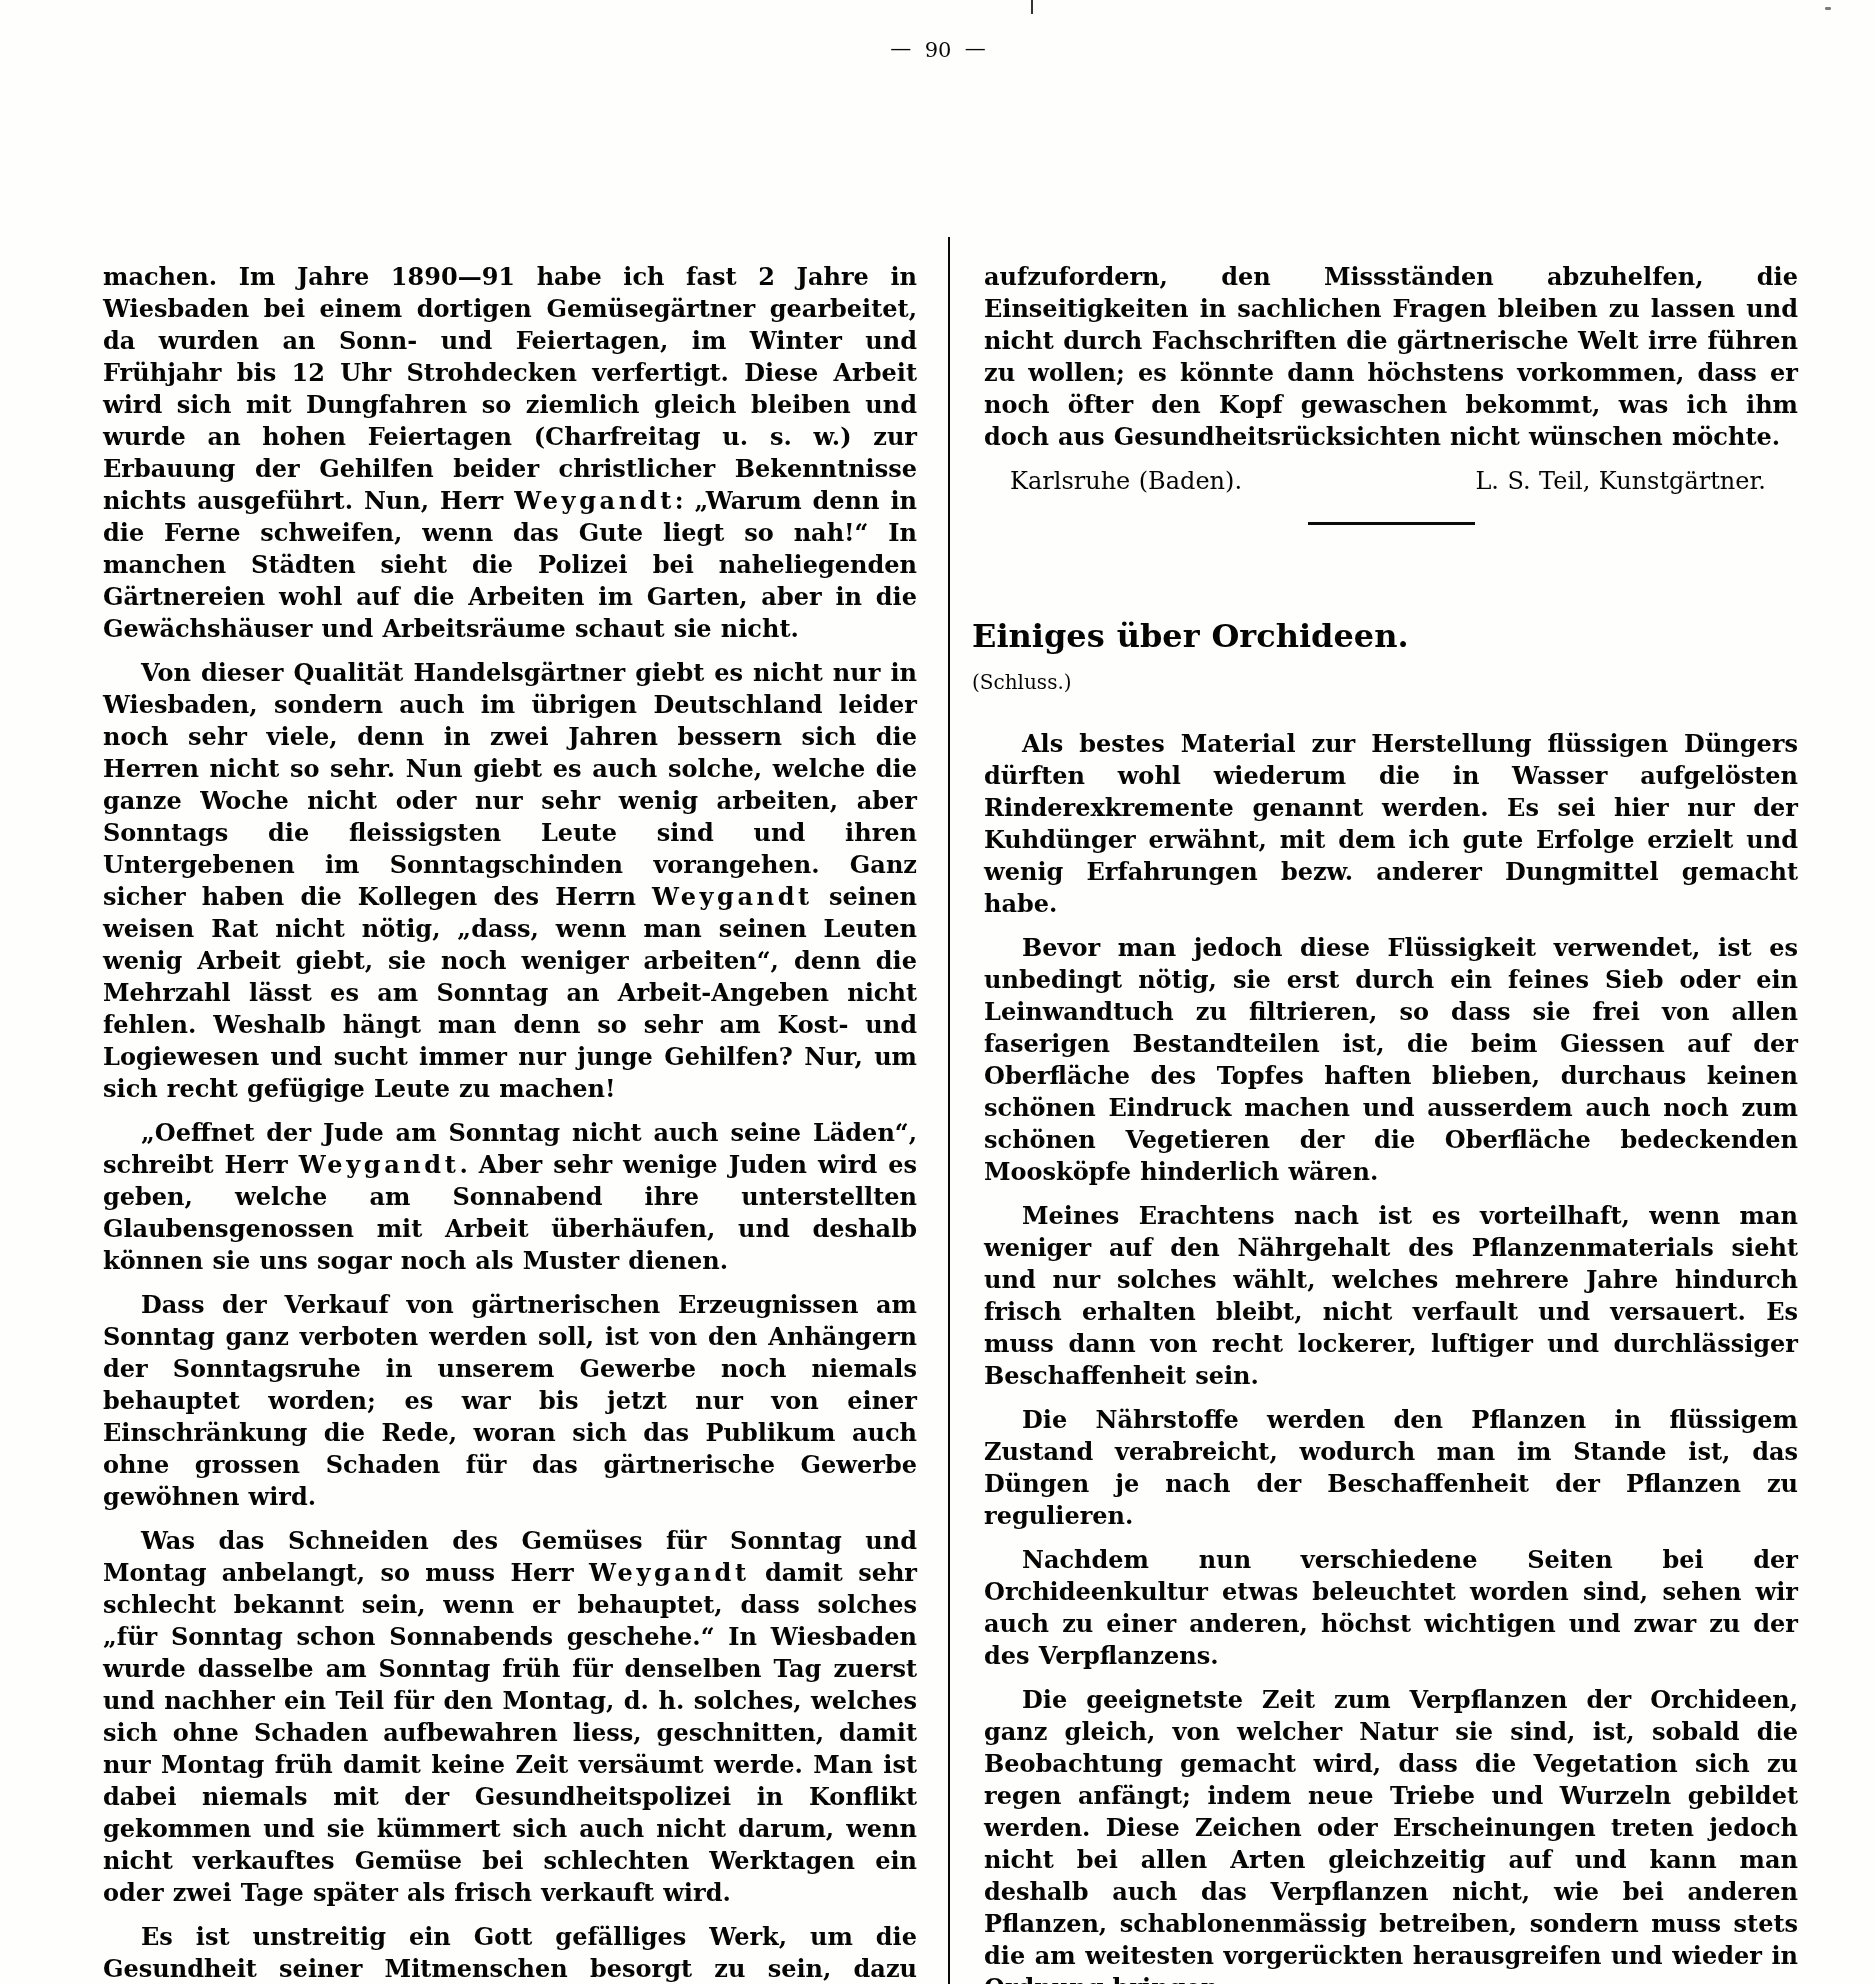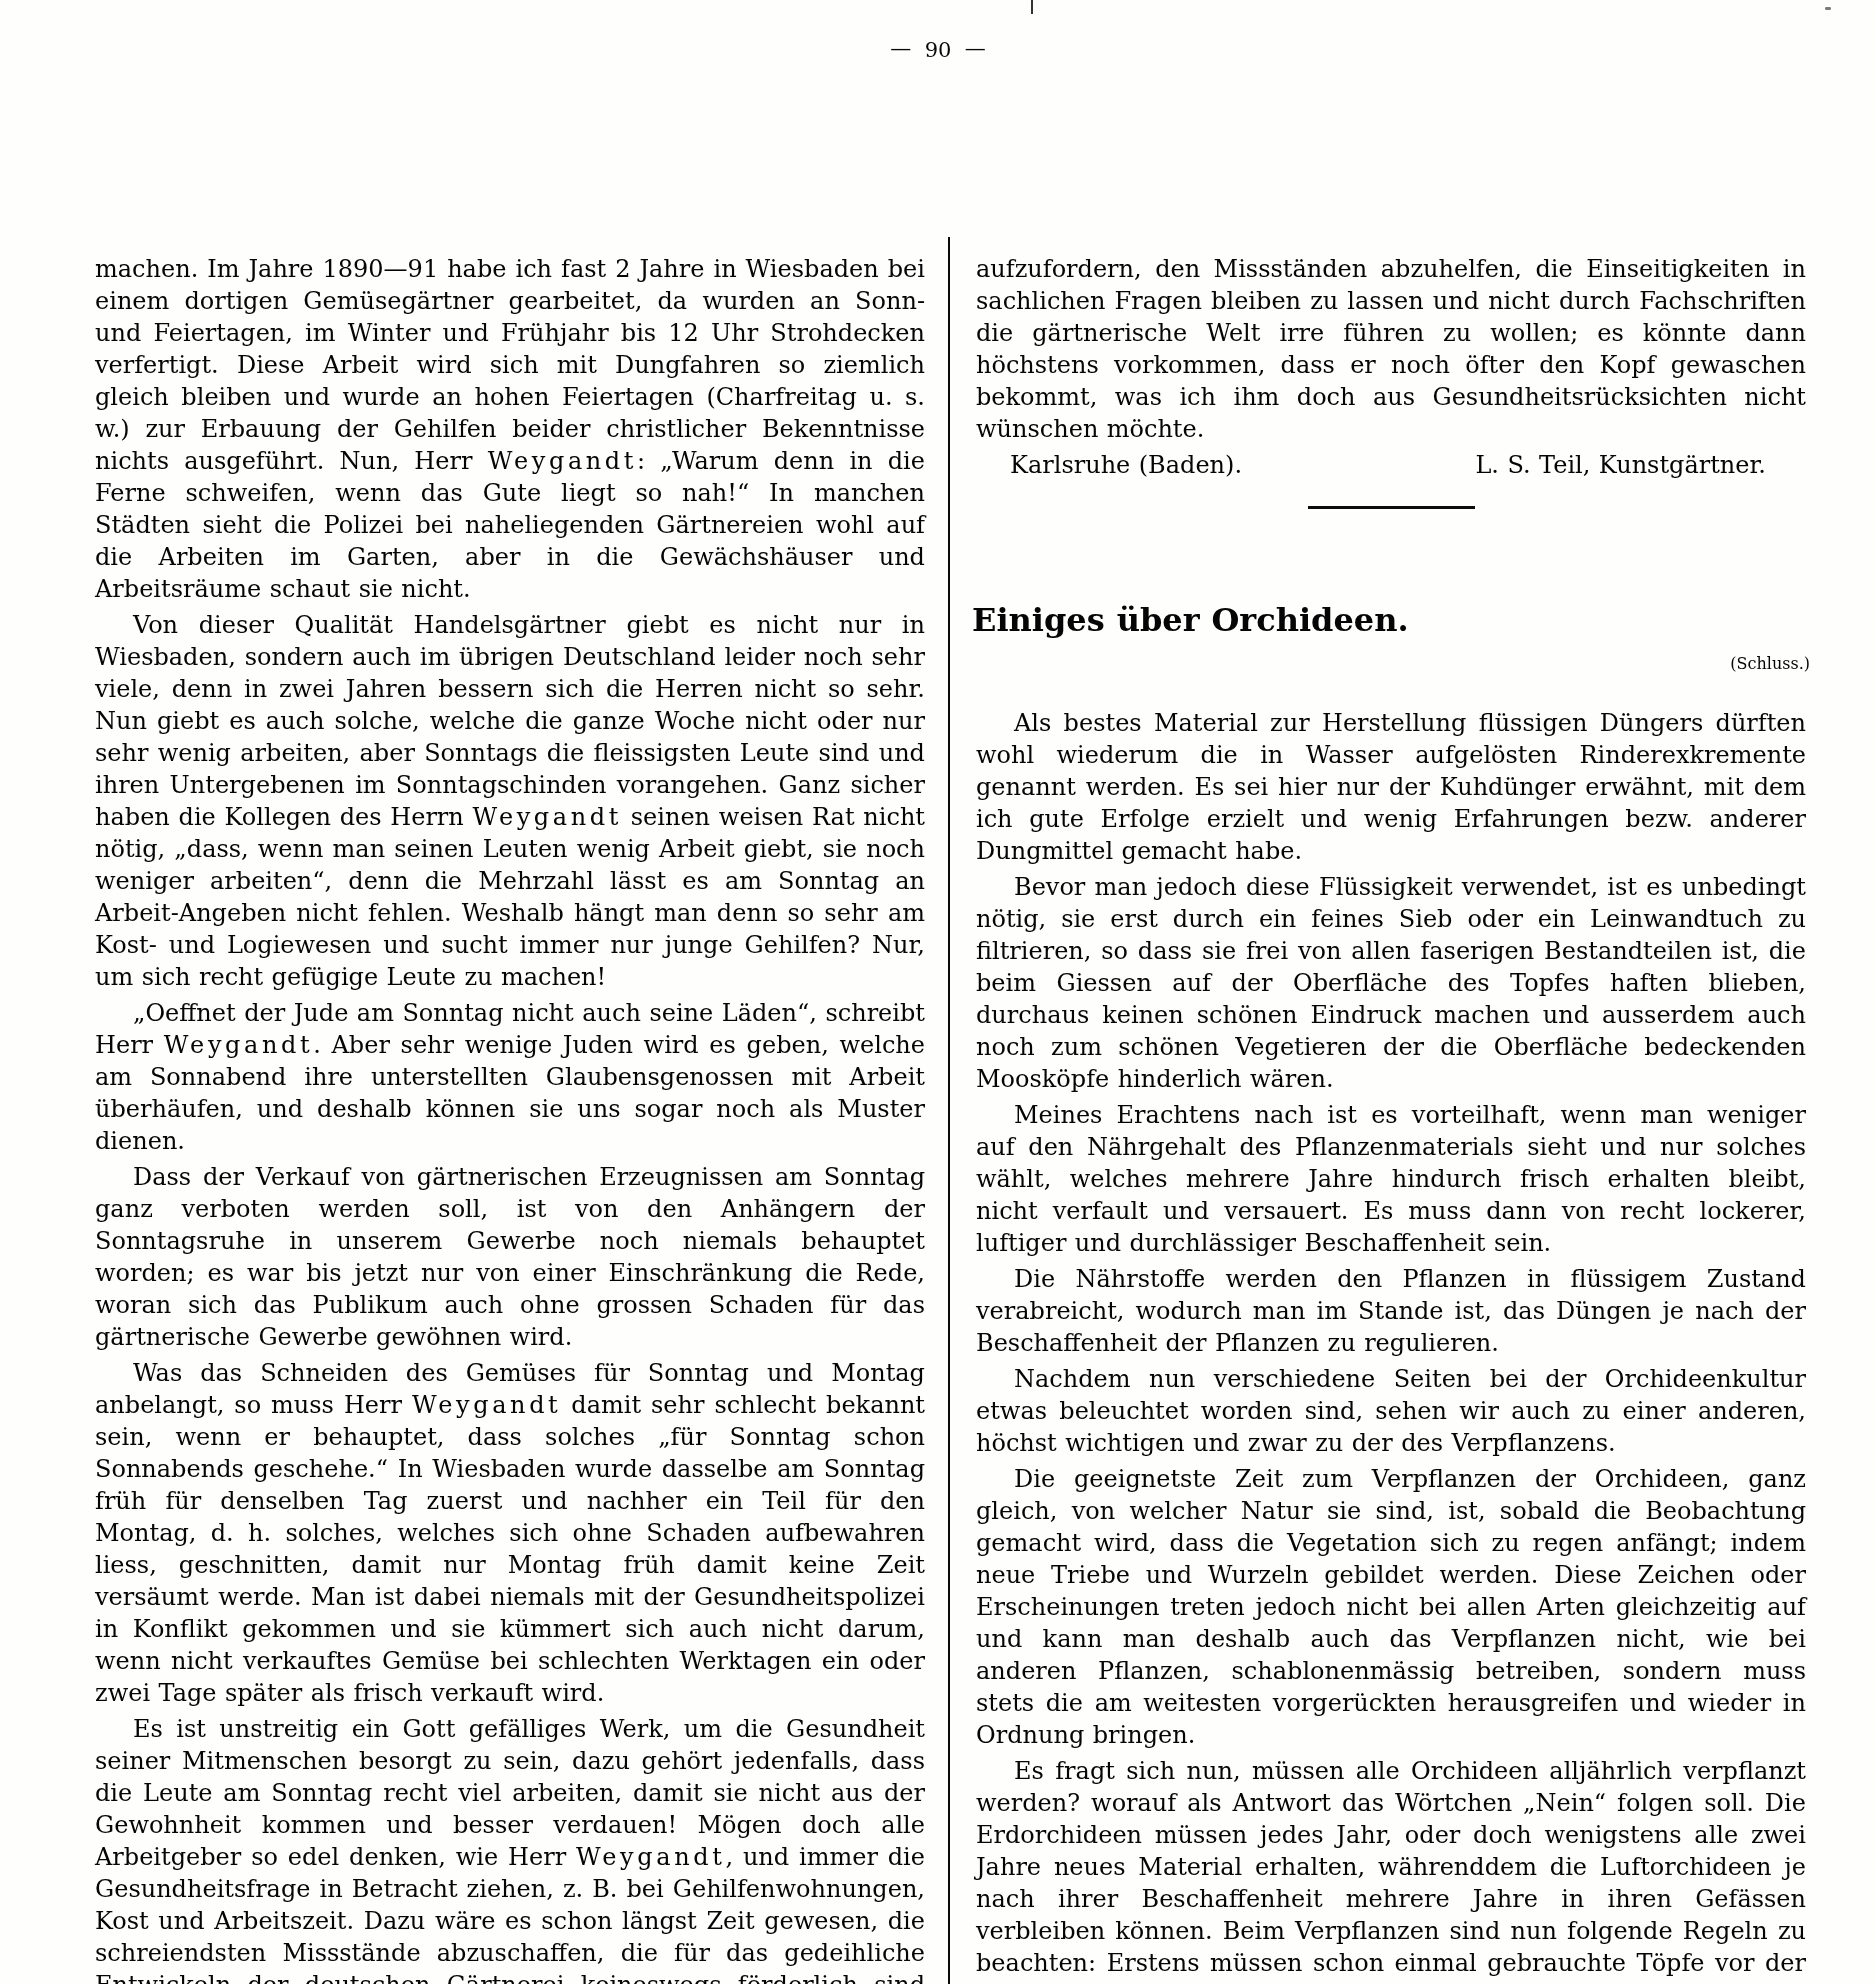--- a/index.html
+++ b/index.html
@@ -23,39 +23,39 @@
     font-size:24px;line-height:32px;
     text-align:justify;
     word-spacing:0.8px;
   }
   .col-left{left:91px;width:838px;}
   .col-right{left:972px;width:838px;}
   .divider-v{
     position:absolute;left:948px;top:237px;width:2px;height:2263px;
     background:#0a0a0a;
   }
-  p.body-p{margin:4px;padding:0;}
+  p.body-p{margin:12px;padding:0;font-weight:bold;}
   p.ind{text-indent:38px;}
   .sperr{letter-spacing:0.15em;}
   .signature-row{
     display:flex;justify-content:space-between;align-items:flex-start;
     margin:0;padding-left:38px;padding-right:44px;
   }
   .section-rule{
     width:167px;height:2.4px;background:#0c0c0c;
     margin:25.4px auto 91px auto;
   }
   .article-heading{
     margin:0 0 14.3px 0;text-align:left;
     font-size:32px;font-weight:bold;line-height:1.25;
     text-indent:0;
   }
   .article-subheading{
-    margin:0 0 34px 0;text-align:right;
-    font-size:16px;line-height:1.2;text-indent:0;
+    margin:0 0 34px 0;text-align:left;
+    font-size:20px;line-height:1.2;text-indent:0;
   }
   
   .artifact{position:absolute;background:#111;}
   .artifact-tick-top{left:1031px;top:0;width:2.4px;height:13.5px;opacity:.85;}
   .artifact-dot-topright{left:1825px;top:7.1px;width:6.4px;height:2.8px;opacity:.55;border-radius:1.2px;}
 </style>
 </head>
 <body>
 
 <div class="page">

